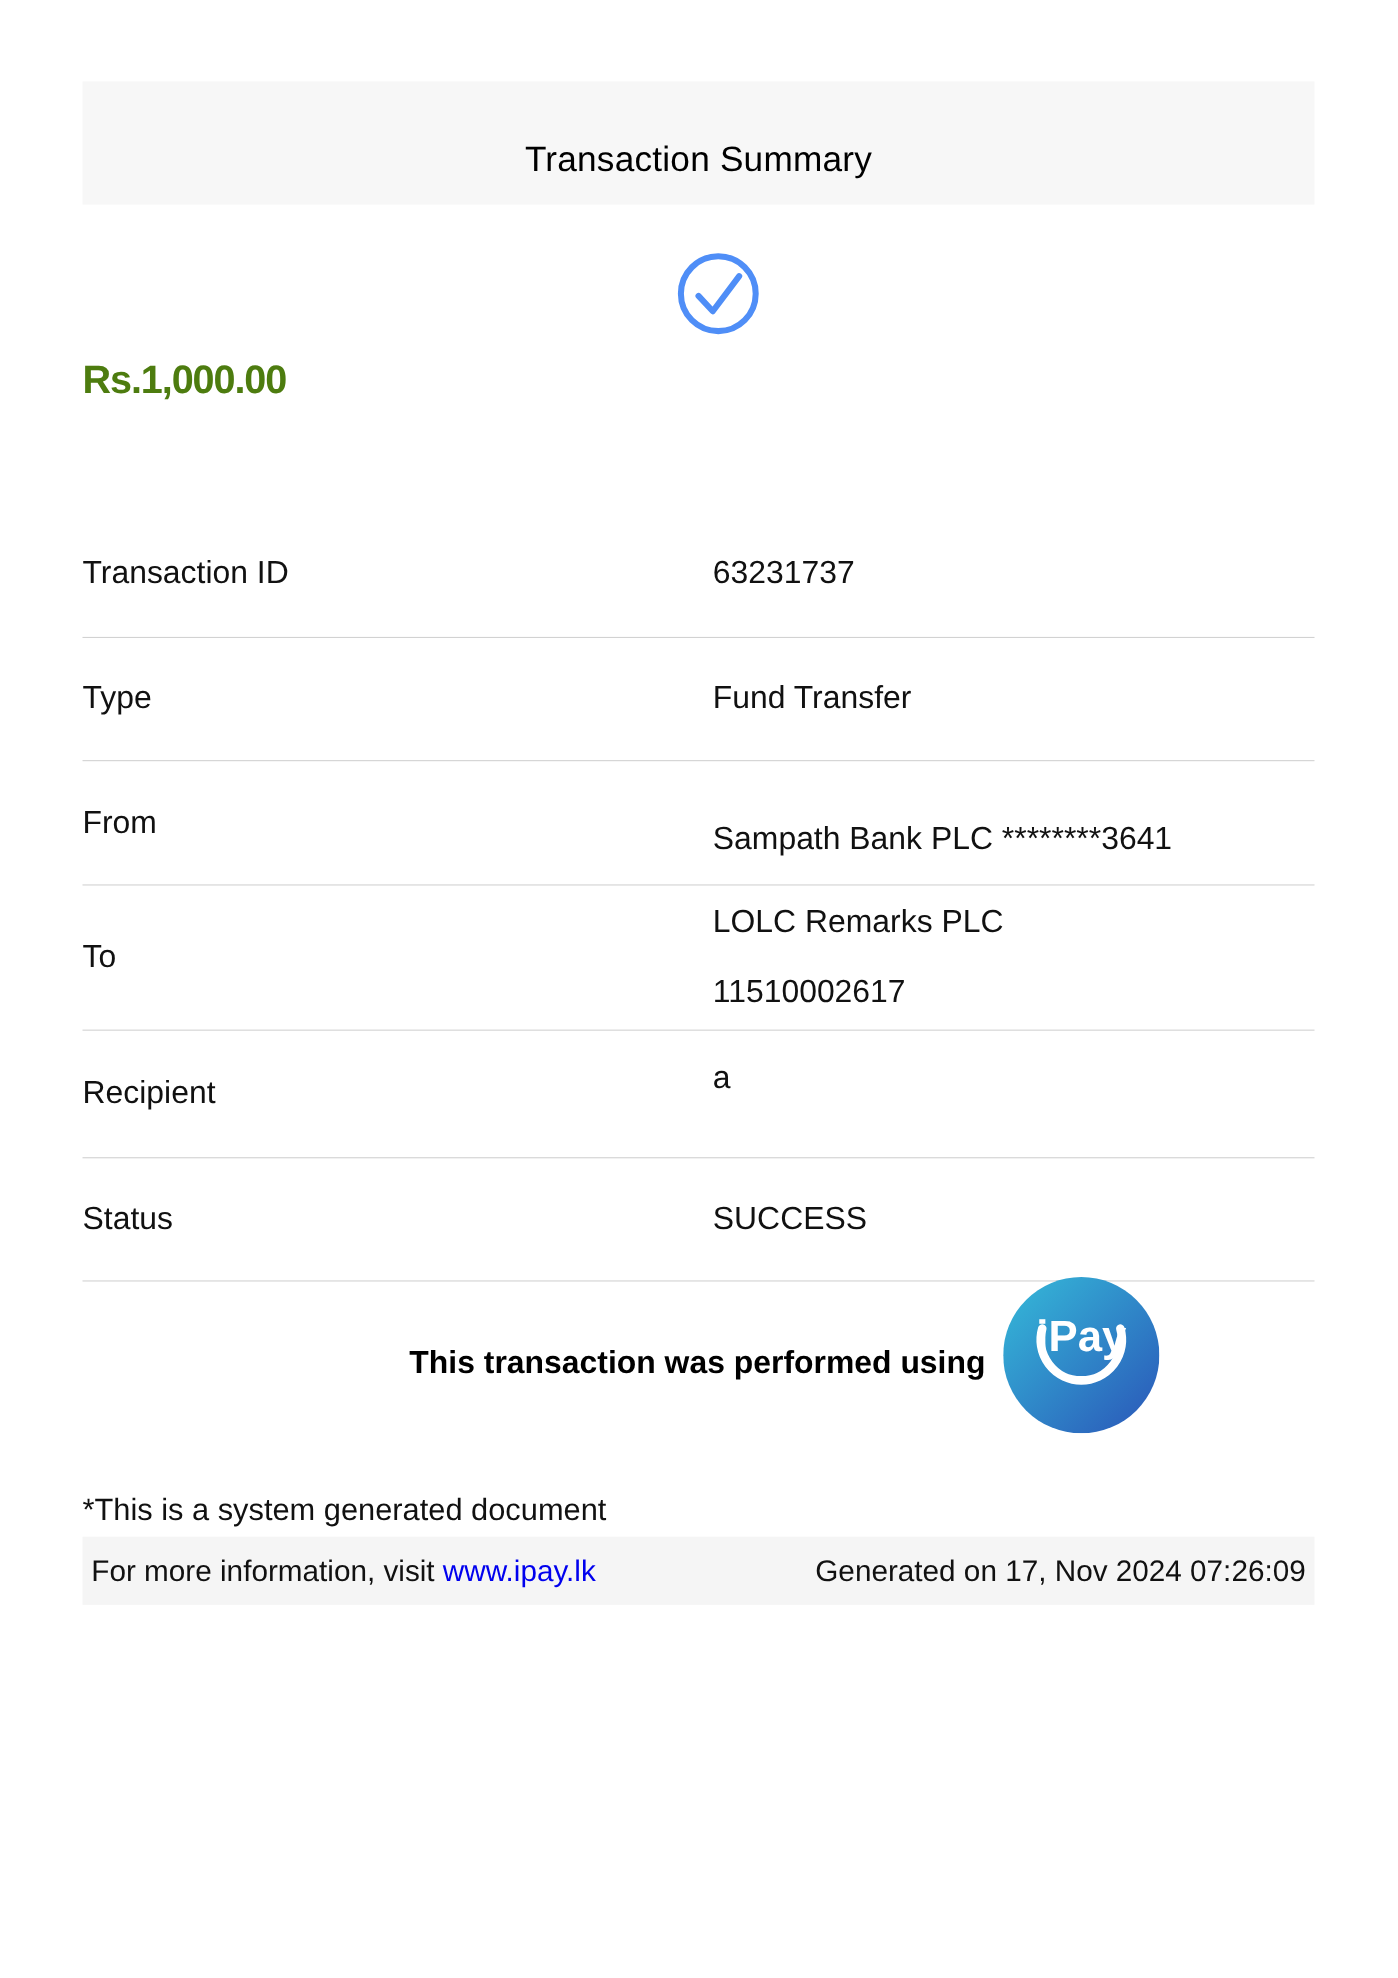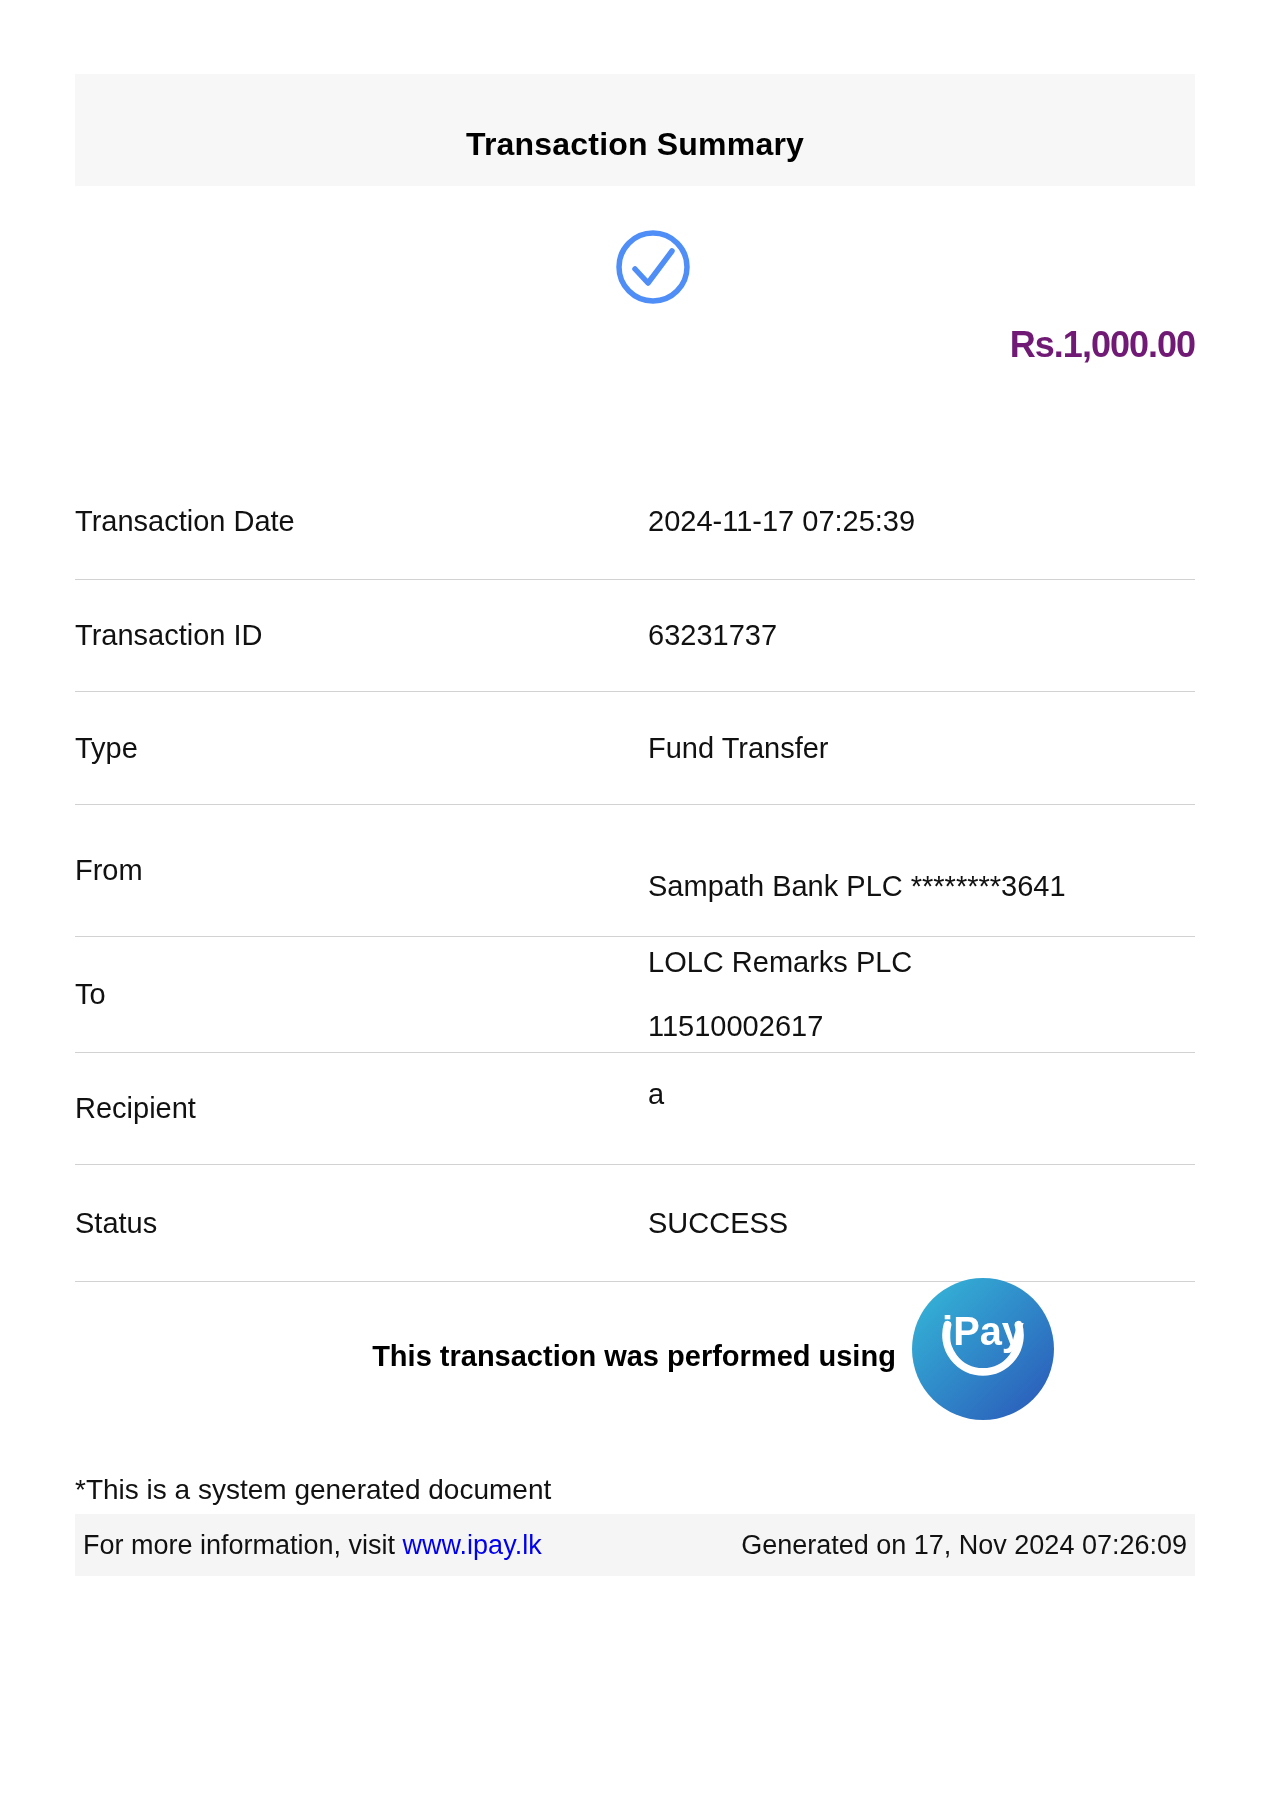--- a/index.html
+++ b/index.html
@@ -14,36 +14,36 @@
   .container { width: 1120px; margin-left: 75px; }
 
   
   .header-bar {
     margin-top: 74px;
     height: 112px;
     background: #f7f7f7;
     display: flex; align-items: center; justify-content: center;
   }
   .header-bar .title {
-    font-size: 32px; font-weight: bold; color: #000;
+    font-size: 32px; font-weight: normal; color: #000;
     letter-spacing: 0.2px;
     margin-top: 28px;
   }
 
   
   .check-wrap {
     margin-top: 41px;
     display: flex; justify-content: center;
     transform: translateX(18px);
   }
   .check-wrap svg { width: 80px; height: 80px; display: block; }
   .amount {
     margin-top: 16px;
-    text-align: right;
-    font-size: 36px; font-weight: bold; color: #701a75;
+    text-align: left;
+    font-size: 36px; font-weight: bold; color: #4d7c0f;
     letter-spacing: -1px;
     line-height: 44px;
   }
 
   
   .details { margin-top: 96px; }
   .trow {
     display: flex; align-items: center;
     border-bottom: 1px solid #d2d2d2;
     min-height: 112px;
@@ -105,26 +105,20 @@
     <svg viewBox="0 0 80 80" aria-hidden="true">
       <circle cx="40" cy="40" r="34" fill="none" stroke="#4f8ef7" stroke-width="5.5"></circle>
       <path d="M 22 42 L 35 56 L 59 24" fill="none" stroke="#4f8ef7" stroke-width="5.5" stroke-linecap="round" stroke-linejoin="round"></path>
     </svg>
   </div>
 
   <div class="amount">Rs.1,000.00</div>
 
   <div class="details">
 
-    <div class="trow">
-      <div class="tlabel">Transaction Date</div>
-      <div class="tvalue">
-          <div>2024-11-17 07:25:39</div>
-        </div>
-    </div>
 
     <div class="trow">
       <div class="tlabel">Transaction ID</div>
       <div class="tvalue">
           <div>63231737</div>
         </div>
     </div>
 
     <div class="trow">
       <div class="tlabel">Type</div>

